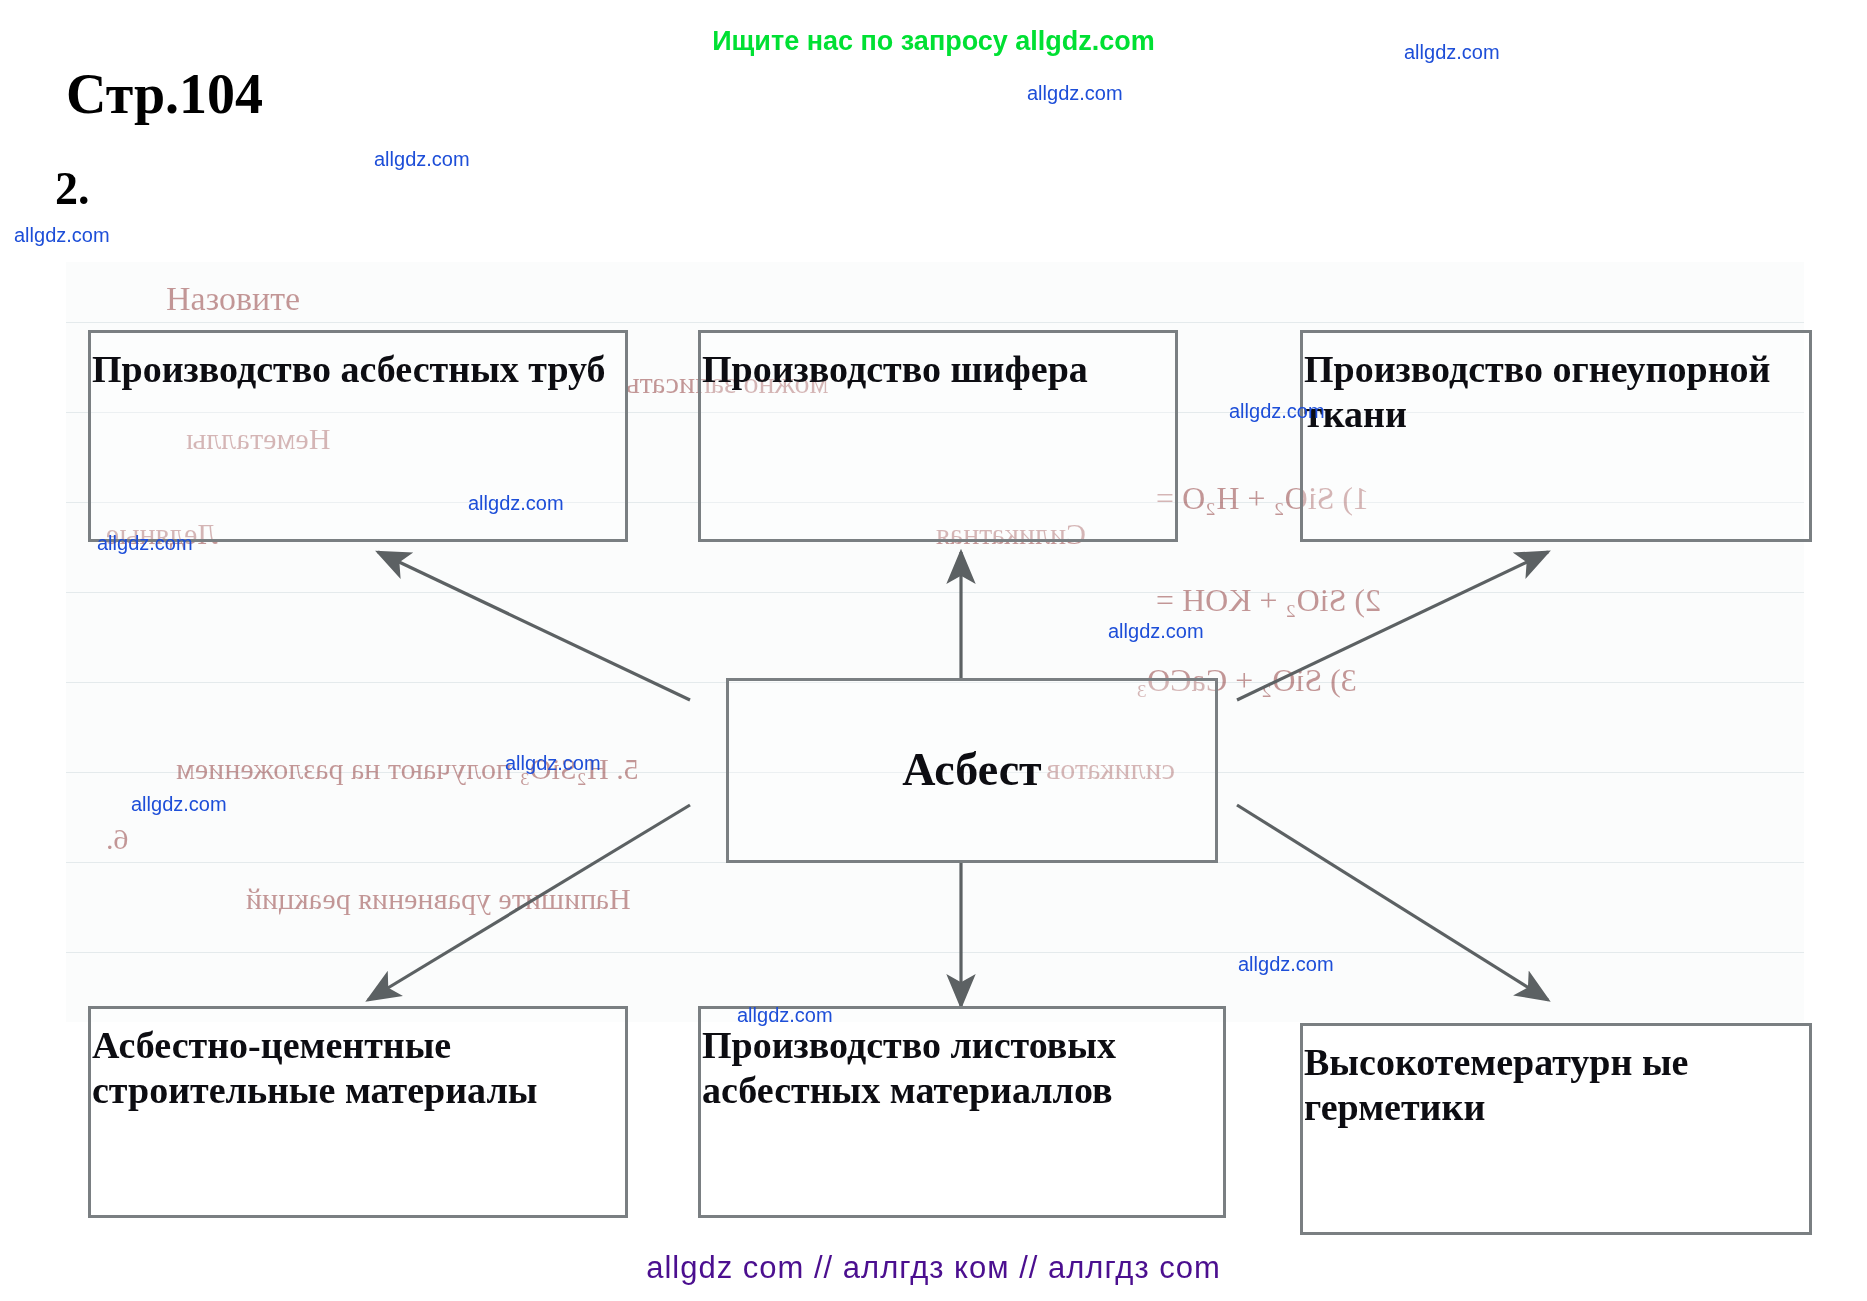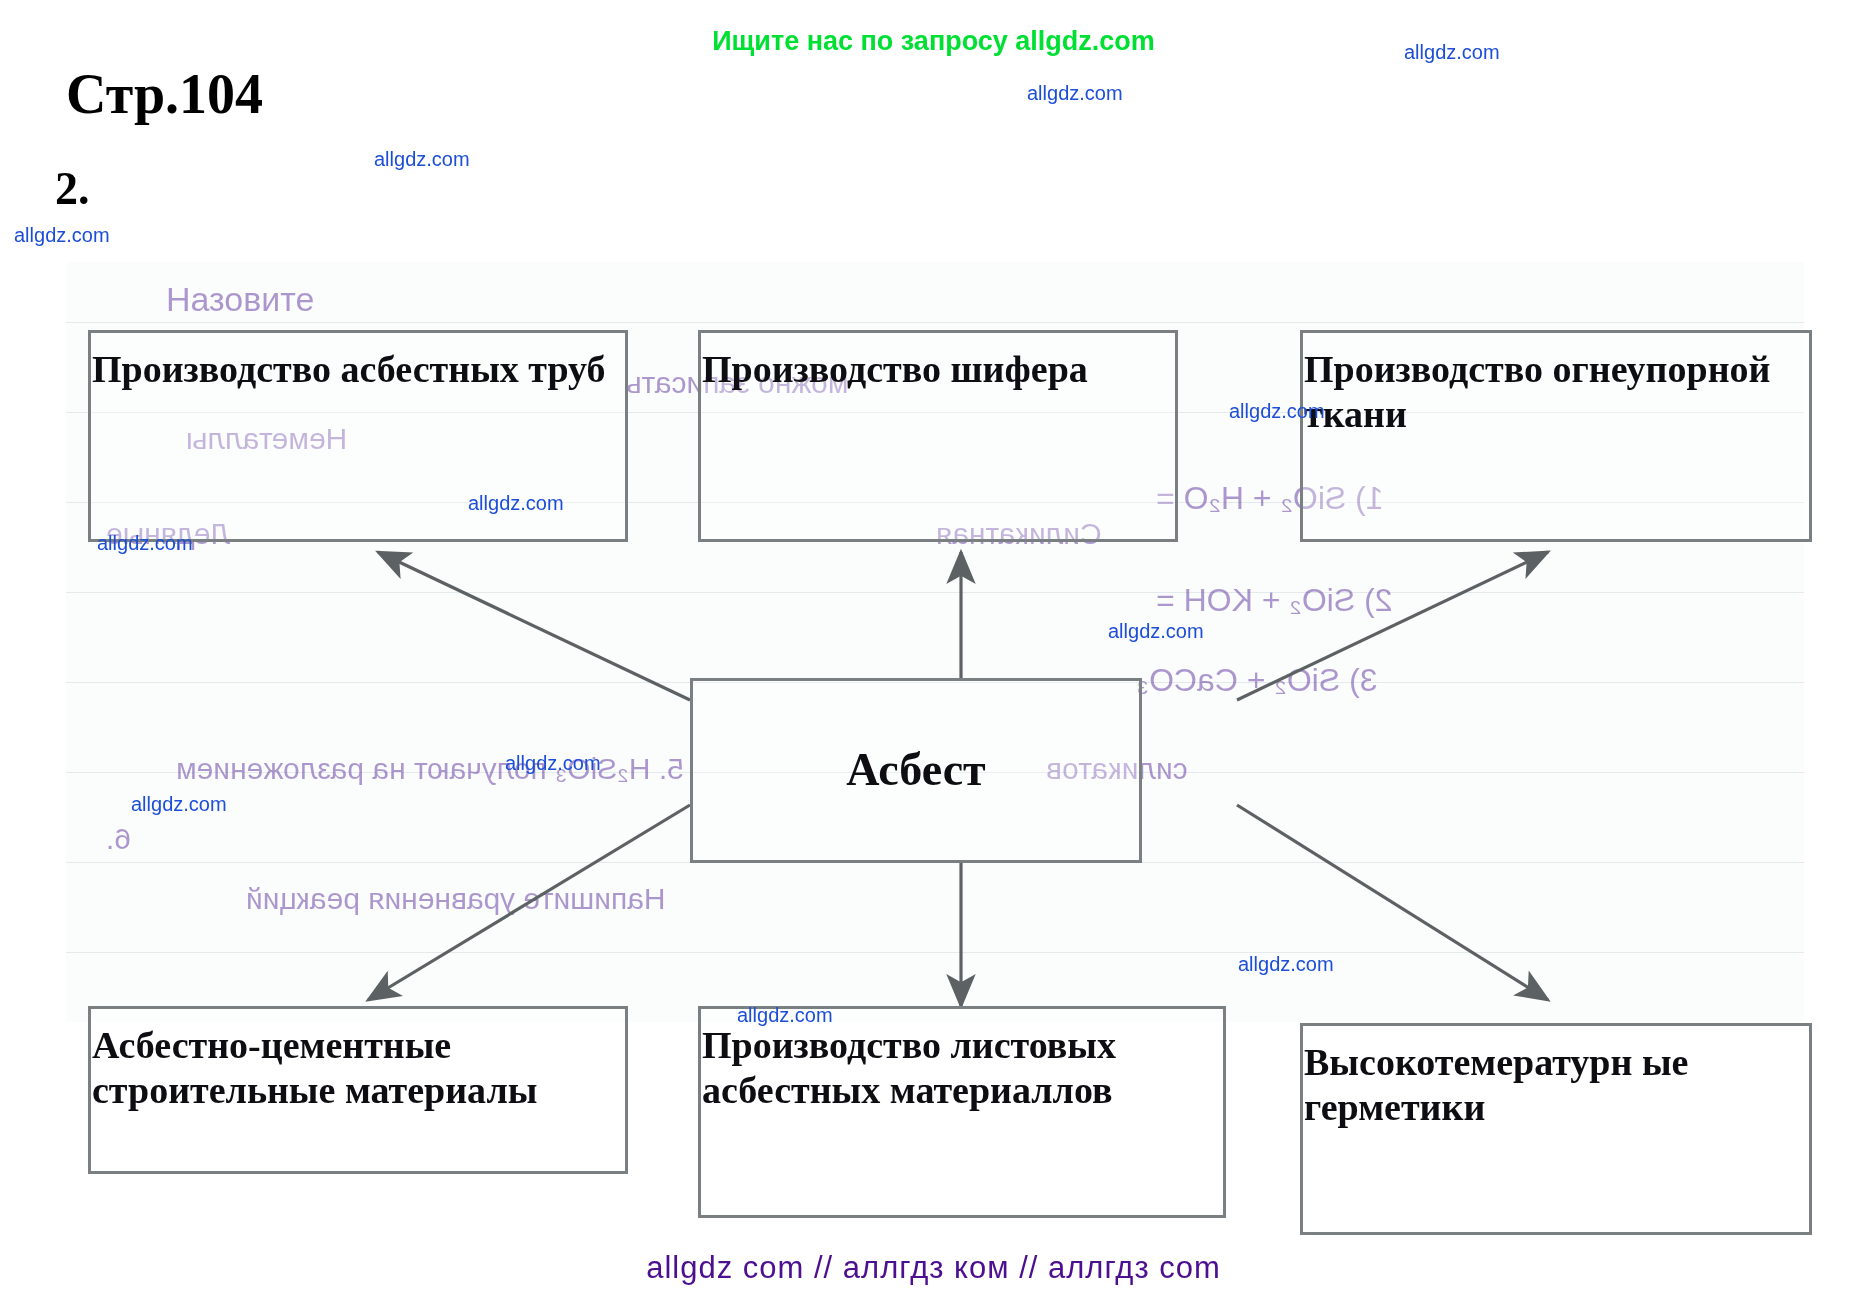--- a/index.html
+++ b/index.html
@@ -67,22 +67,22 @@
     left: 66px;
     top: 262px;
     width: 1738px;
     height: 760px;
     background: #fbfcfc;
     overflow: hidden;
     z-index: 1;
   }
   .ghost {
     position: absolute;
-    font-family: Liberation Sans, sans-serif;
-    color: #4c1d95;
+    font-family: Liberation Serif, serif;
+    color: #7f1d1d;
     opacity: .45;
     white-space: nowrap;
     transform: scaleX(-1);
     font-size: 30px;
   }
   .ghost.n { transform: none; }
   .hline {
     position: absolute;
     height: 1px;
     background: #dfe5e7;
@@ -186,23 +186,23 @@
 
     <line x1="1237" y1="805" x2="1548" y2="1000" stroke="#5c6163" stroke-width="3.2" marker-end="url(#ah)"></line>
   </svg>
 
   <div class="node" style="left:88px;top:330px;width:540px;height:212px;">Производство асбестных труб</div>
 
   <div class="node" style="left:698px;top:330px;width:480px;height:212px;">Производство шифера</div>
 
   <div class="node" style="left:1300px;top:330px;width:512px;height:212px;">Производство огнеупорной ткани</div>
 
-  <div class="node center" style="left:690px;top:678px;width:452px;height:185px;">Асбест</div>
-
-  <div class="node" style="left:88px;top:1006px;width:540px;height:168px;">Асбестно-цементные строительные материалы</div>
+  <div class="node center" style="left:726px;top:678px;width:492px;height:185px;">Асбест</div>
+
+  <div class="node" style="left:88px;top:1006px;width:540px;height:212px;">Асбестно-цементные строительные материалы</div>
 
   <div class="node" style="left:698px;top:1006px;width:528px;height:212px;">Производство листовых асбестных материаллов</div>
 
   <div class="node" style="left:1300px;top:1006px;width:512px;height:212px;margin-top:17px;">Высокотемературн ые герметики</div>
 
   <div id="wm-host">
       <div class="wm" style="left: 1404px; top: 41px;">allgdz.com</div>
       <div class="wm" style="left: 1027px; top: 82px;">allgdz.com</div>
       <div class="wm" style="left: 374px; top: 148px;">allgdz.com</div>
       <div class="wm" style="left: 14px; top: 224px;">allgdz.com</div>

